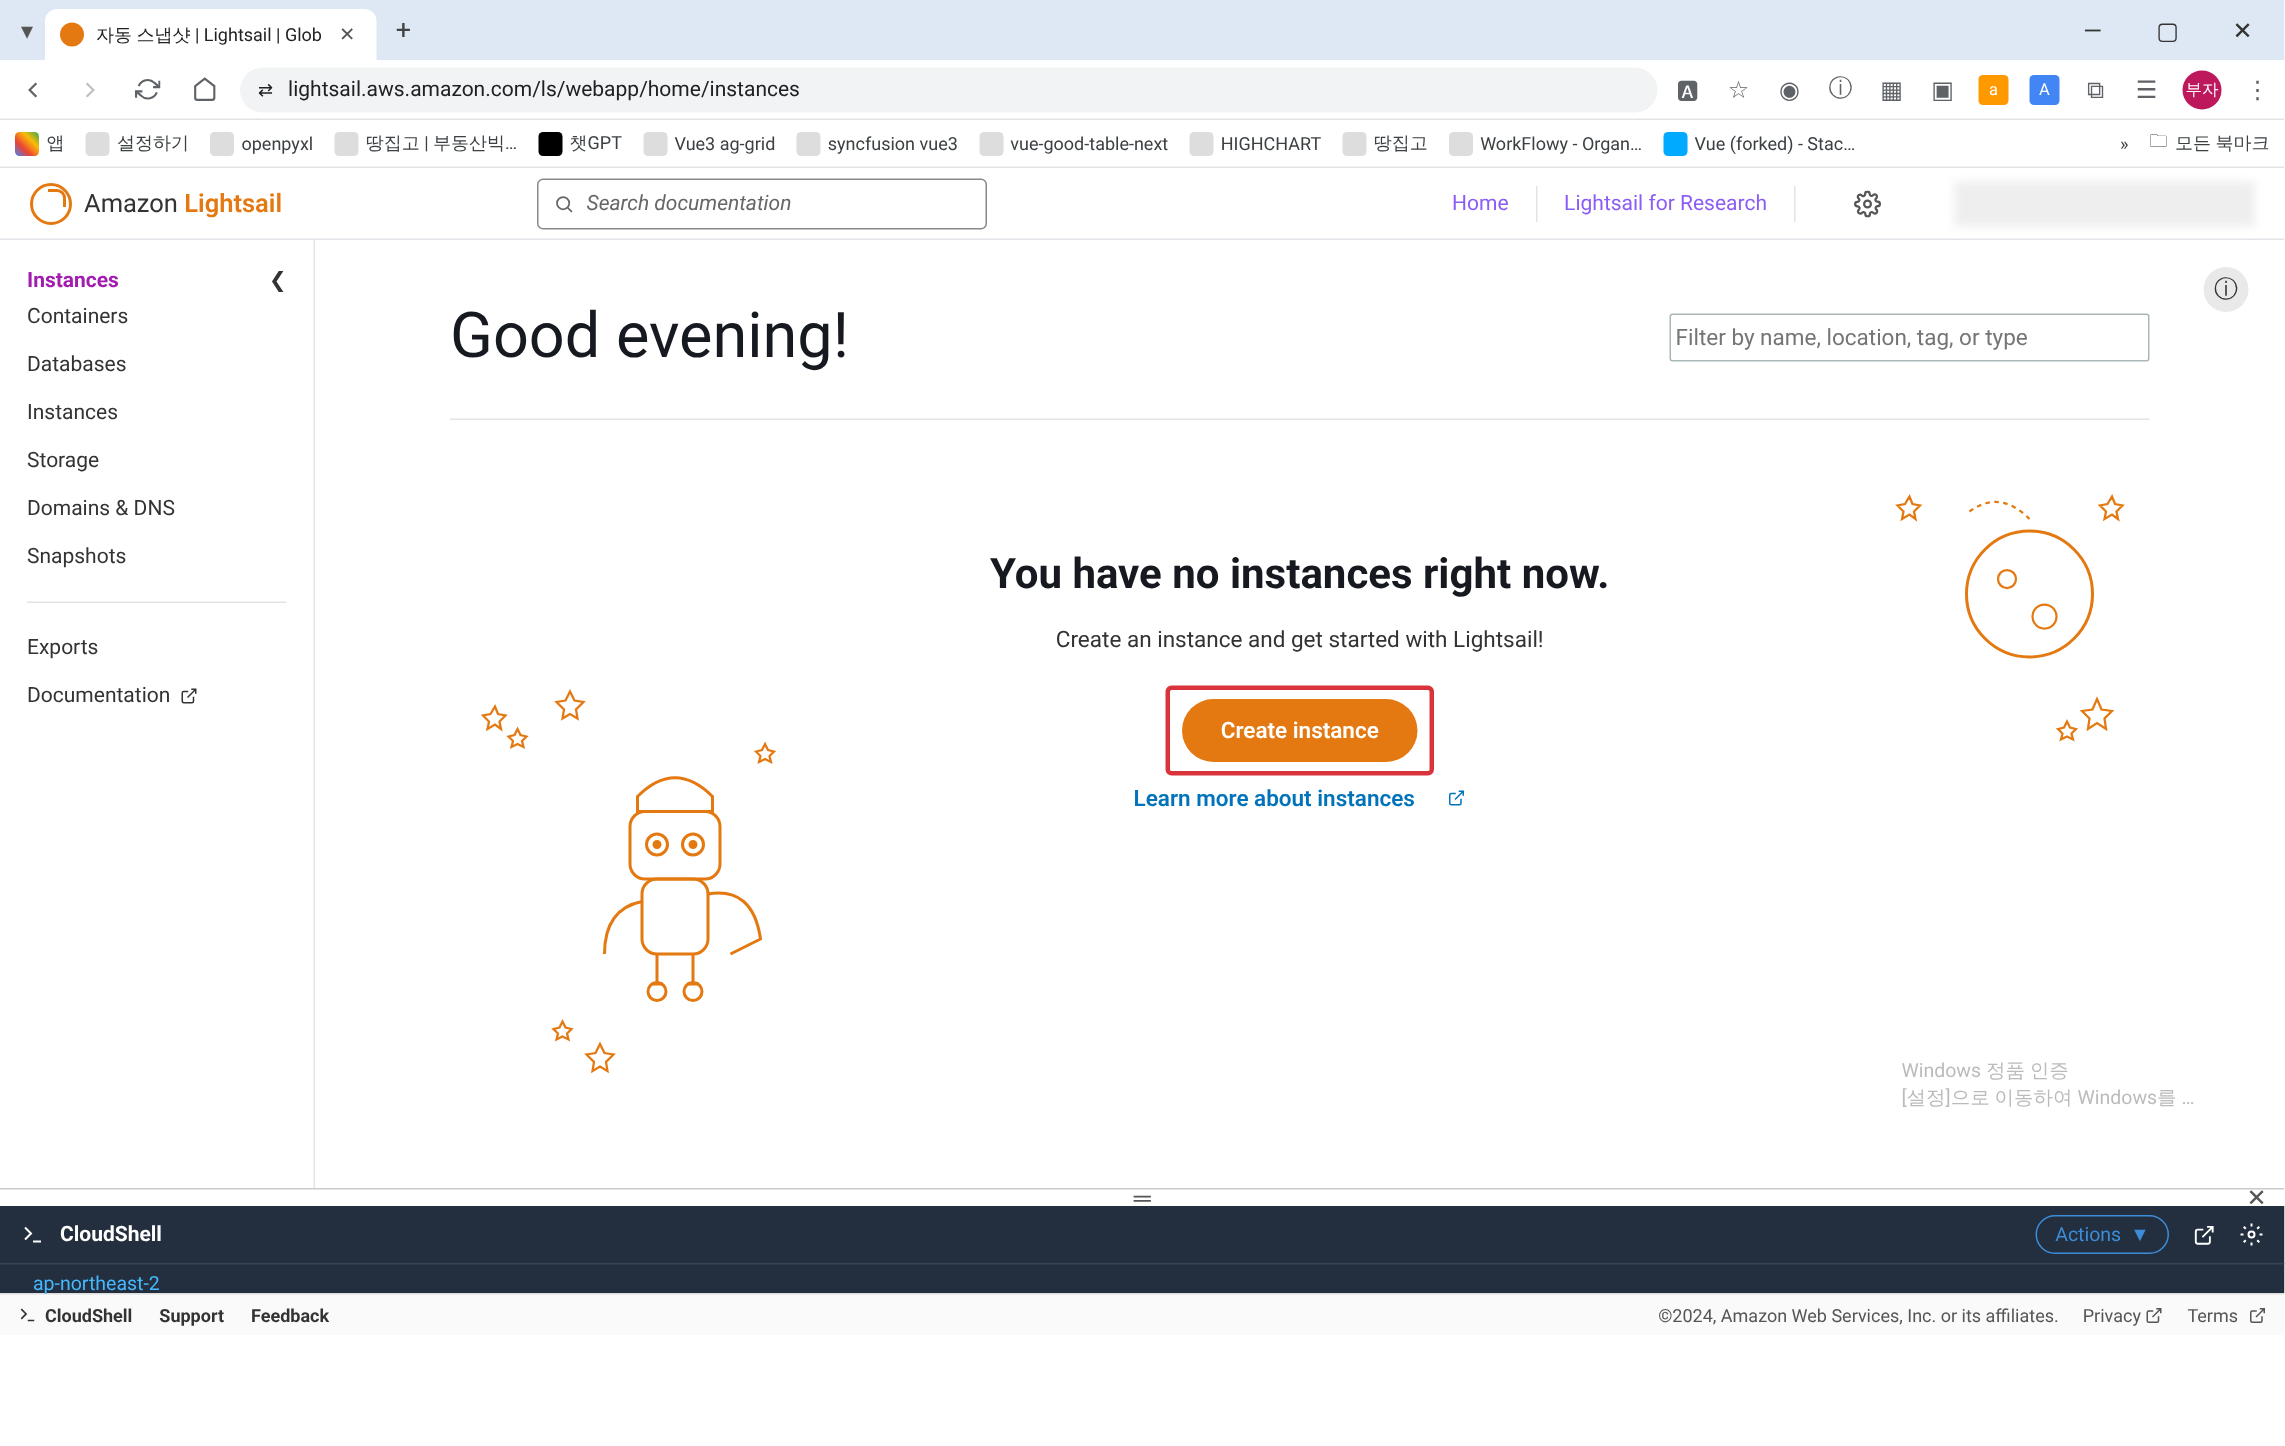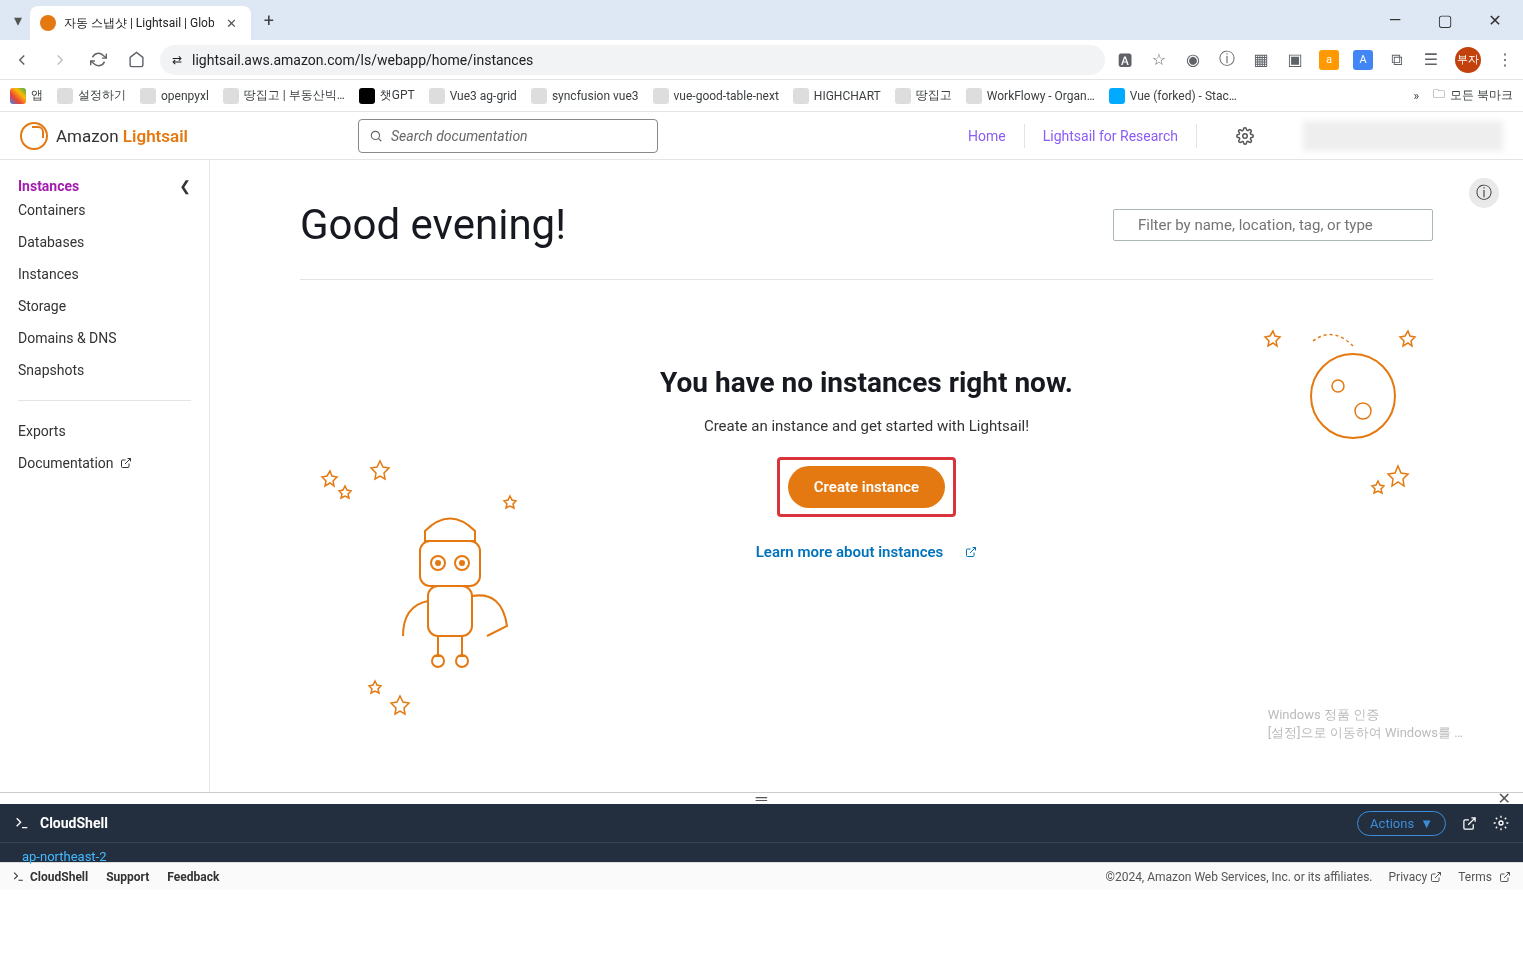--- a/index.html
+++ b/index.html
@@ -12,21 +12,21 @@
 .tab .ttext{font-size:12px;color:#222;max-width:150px;overflow:hidden;white-space:nowrap}
 .tab .x{color:#555;font-size:13px;padding:0 4px;cursor:pointer}
 .new-tab{width:28px;height:28px;display:flex;align-items:center;justify-content:center;color:#444;font-size:18px;margin-left:4px}
 .win-ctrl{margin-left:auto;display:flex;gap:6px}
 .win-ctrl div{width:44px;height:30px;display:flex;align-items:center;justify-content:center;color:#333}
 .addr-row{height:40px;background:#fff;display:flex;align-items:center;padding:0 8px;gap:10px;border-bottom:1px solid #e3e3e3}
 .nav-icn{width:28px;height:28px;display:flex;align-items:center;justify-content:center;color:#5f6368;border-radius:50%}
 .addr-bar{flex:1;height:30px;background:#f1f3f4;border-radius:15px;display:flex;align-items:center;padding:0 12px;gap:10px;color:#202124;font-size:14px}
 .addr-icons{display:flex;gap:14px;align-items:center}
 .addr-icons .ic{width:20px;height:20px;display:flex;align-items:center;justify-content:center;color:#5f6368}
-.avatar{width:26px;height:26px;border-radius:50%;background:#c2410c;color:#fff;font-size:11px;display:flex;align-items:center;justify-content:center}
+.avatar{width:26px;height:26px;border-radius:50%;background:#be185d;color:#fff;font-size:11px;display:flex;align-items:center;justify-content:center}
 .bm-row{height:32px;background:#fff;display:flex;align-items:center;padding:0 10px;gap:14px;border-bottom:1px solid #e3e3e3;font-size:12px;color:#3c4043}
 .bm-row .bm{display:flex;align-items:center;gap:5px;white-space:nowrap}
 .bm .bi{width:16px;height:16px;background:#ddd;border-radius:3px;display:inline-block}
 .bm-row .right{margin-left:auto;display:flex;gap:14px;align-items:center}
 
 .ls-header{height:48px;border-bottom:1px solid #e1e4e8;display:flex;align-items:center;padding:0 20px;gap:30px}
 .ls-logo{display:flex;align-items:center;gap:8px}
 .ls-logo-icon{width:28px;height:28px;border:2px solid #e47911;border-radius:50%;position:relative}
 .ls-logo-icon:before{content:"";position:absolute;width:10px;height:10px;border:2px solid #e47911;border-radius:0 50% 0 0;top:2px;right:2px;border-left:0;border-bottom:0}
 .ls-logo-text{font-size:17px;color:#333}
@@ -42,27 +42,27 @@
 .side-top{display:flex;align-items:center;justify-content:space-between;padding:0 18px}
 .side-item{padding:8px 18px;font-size:14px;color:#333;cursor:pointer}
 .side-item.active{color:#a21caf;font-weight:700}
 .side-chev{color:#333;cursor:pointer;font-size:14px}
 .side-hr{border:0;border-top:1px solid #e1e4e8;margin:14px 18px}
 .doc-ext{display:flex;align-items:center;gap:6px}
 .ls-main{flex:1;padding:40px 90px;position:relative;overflow:auto}
 .info-btn{position:absolute;right:24px;top:18px;width:30px;height:30px;background:#e9e9e9;border-radius:50%;display:flex;align-items:center;justify-content:center;color:#333}
 .main-top{display:flex;justify-content:space-between;align-items:center;margin-bottom:36px;border-bottom:1px solid #e1e4e8;padding-bottom:30px}
 h1.greet{font-size:42px;font-weight:400;color:#16191f}
-.filter{width:320px;height:32px;border:1px solid #aab7b8;border-radius:2px;padding:0 24px;font-size:15px;color:#1d4ed8}
+.filter{width:320px;height:32px;border:1px solid #aab7b8;border-radius:2px;padding:0 3px;font-size:15px;color:#1d4ed8}
 .empty-block{text-align:center;padding-top:50px;position:relative}
 .empty-h{font-size:28px;color:#16191f;font-weight:700;margin-bottom:18px}
 .empty-p{font-size:15px;color:#333;margin-bottom:22px}
 .create-box{display:inline-block;border:3px solid #d9343c;padding:6px 8px;border-radius:4px}
 .create-btn{background:#e47911;color:#fff;border:0;padding:12px 26px;border-radius:22px;font-size:15px;font-weight:600;cursor:pointer}
-.learn{display:inline-flex;align-items:center;gap:22px;color:#0073bb;font-size:15px;margin-top:26px;font-weight:600}
+.learn{display:inline-flex;align-items:center;gap:22px;color:#0073bb;font-size:15px;margin-top:6px;font-weight:600}
 .deco-l{position:absolute;left:10px;top:140px;color:#e47911}
 .deco-r{position:absolute;right:10px;top:0;color:#e47911}
 .star{stroke:#e47911;fill:none;stroke-width:1.5}
 
 .cs-drag{height:12px;background:#fff;border-top:1px solid #ccc;display:flex;align-items:center;justify-content:center;color:#555;position:relative}
 .cs-drag .x{position:absolute;right:12px;font-size:16px}
 .cs-bar{height:38px;background:#232f3e;color:#fff;display:flex;align-items:center;padding:0 14px;gap:10px;font-size:14px}
 .cs-right{margin-left:auto;display:flex;align-items:center;gap:16px}
 .cs-actions{border:1px solid #3b8dd9;color:#3b8dd9;padding:4px 12px;border-radius:14px;display:flex;align-items:flex-end;gap:6px;font-size:13px}
 .cs-tabs{height:20px;background:#232f3e;border-top:1px solid #3a4553;display:flex;align-items:flex-start;padding:0 8px}

